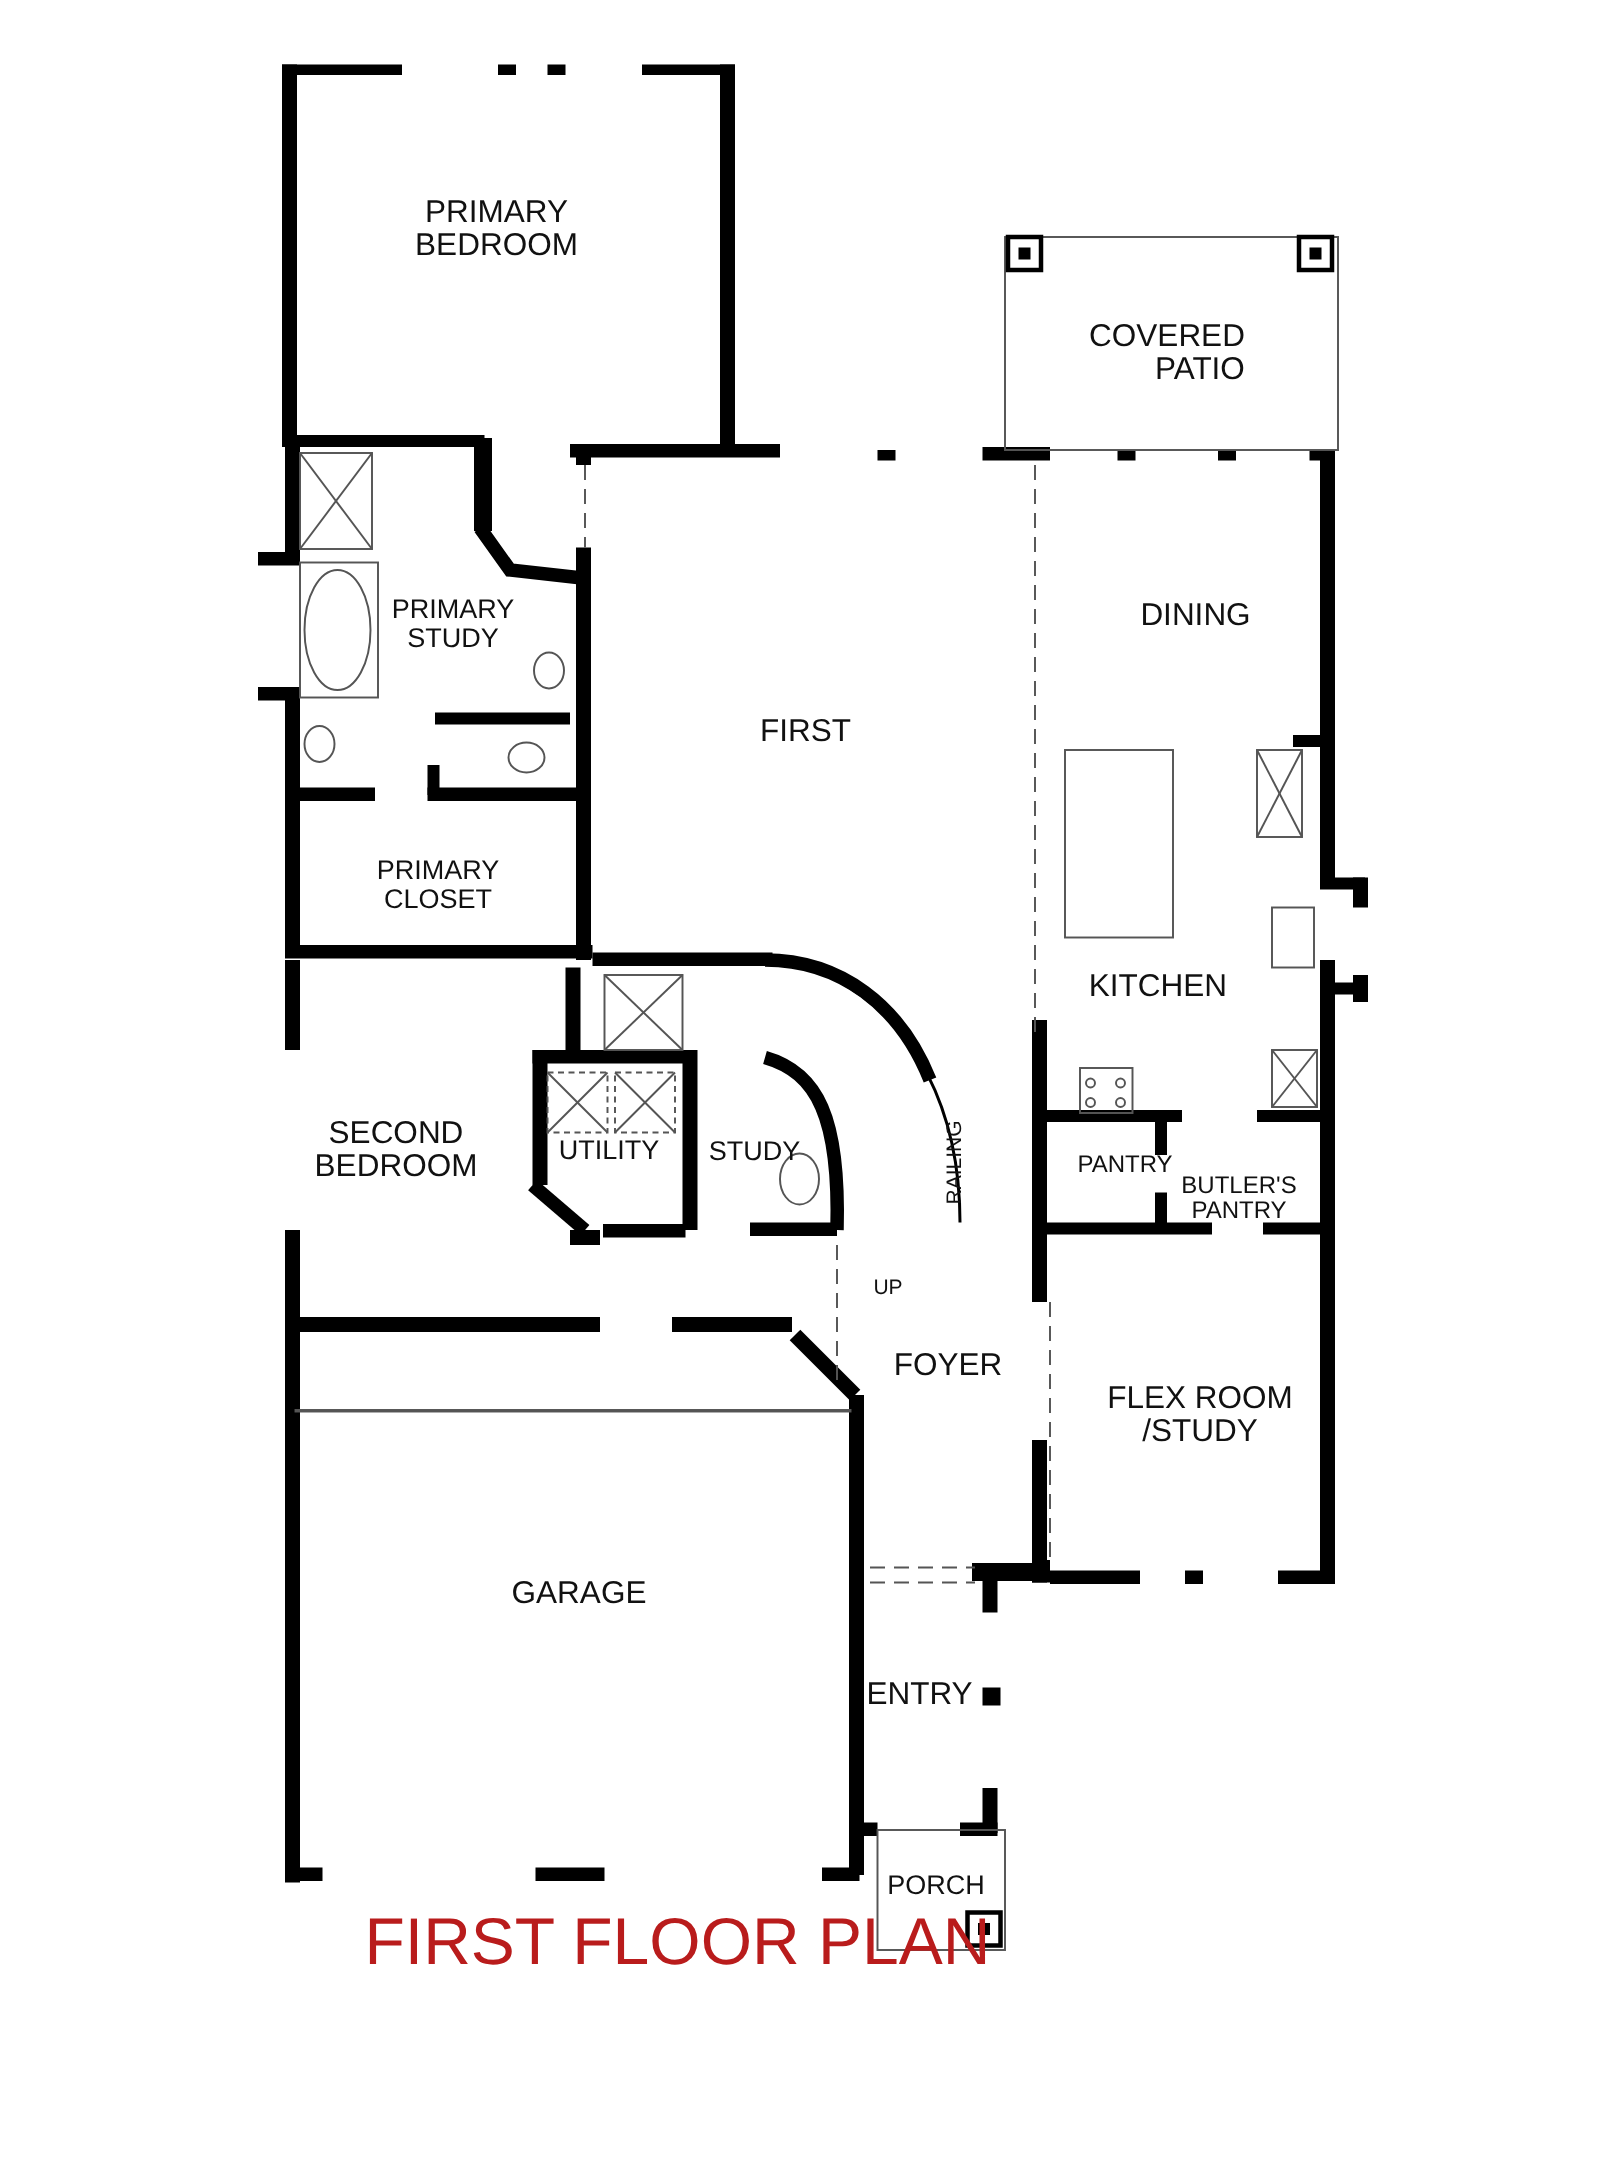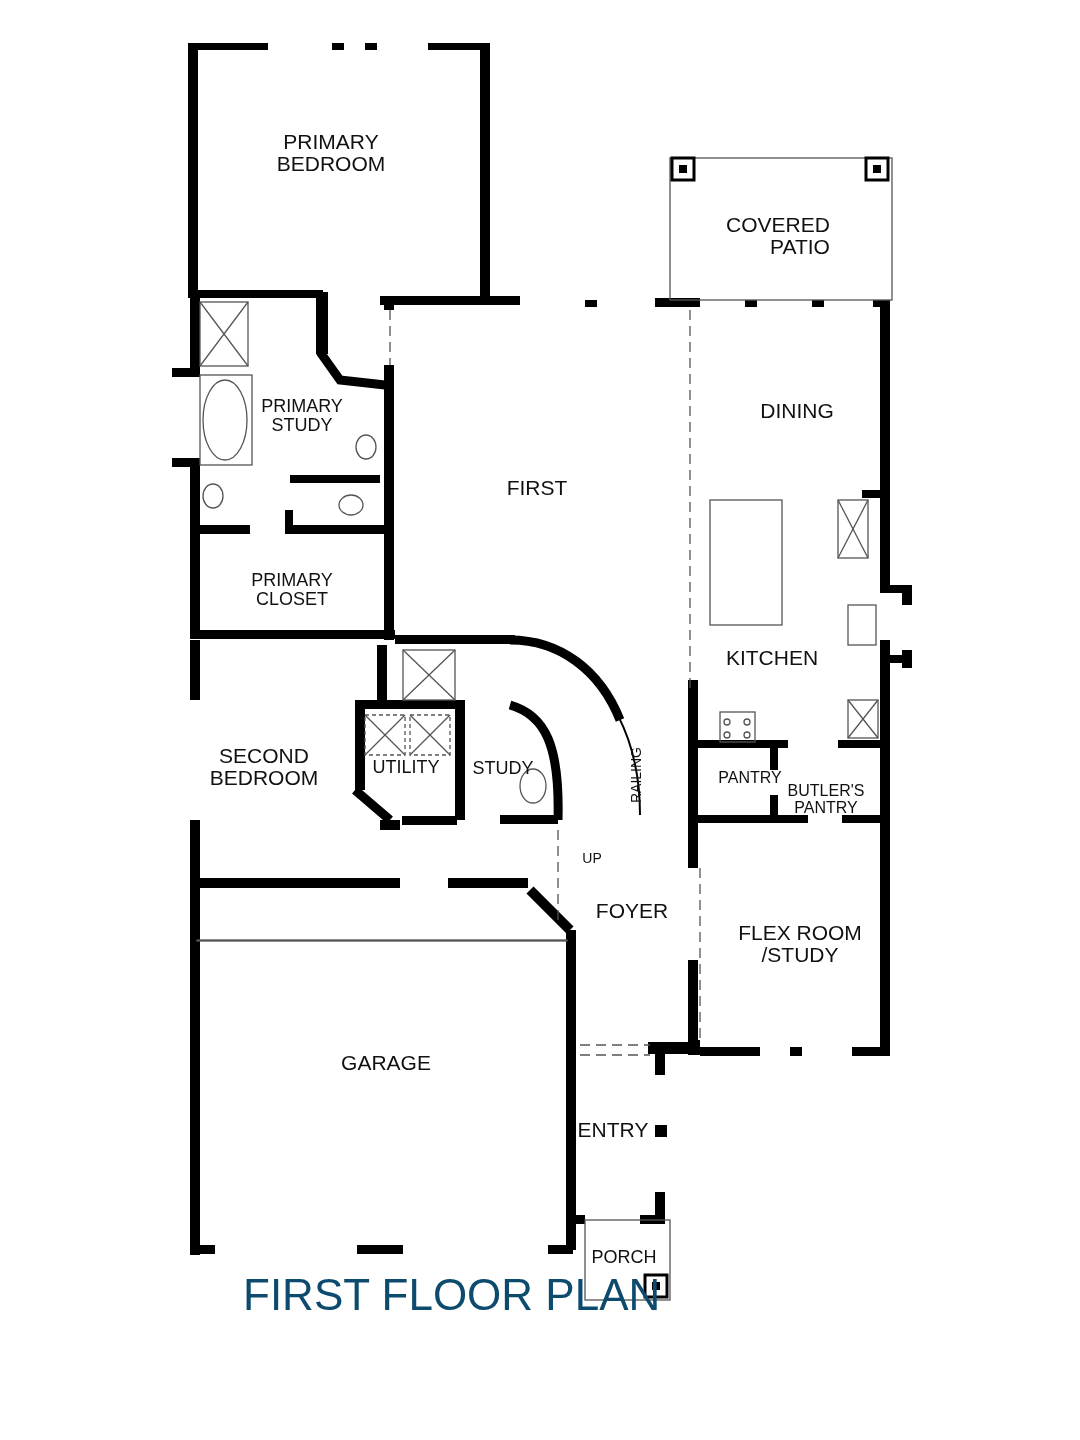--- a/index.html
+++ b/index.html
@@ -3,21 +3,21 @@
   <meta charset="utf-8">
   <style>
     html, body { margin: 0; padding: 0; background: #ffffff; }
     body { width: 1080px; height: 1440px; position: relative; overflow: hidden; font-family: "Liberation Sans", sans-serif; }
     svg { position: absolute; left: 0; top: 0; }
     .lbl { position: absolute; text-align: center; color: #111; line-height: 1.05; transform: translate(-50%, -50%); white-space: nowrap; }
     .lg { font-size: 21px; }
     .md { font-size: 18px; }
     .sm { font-size: 14px; }
     .xs { font-size: 16px; }
-    .title { position: absolute; left: 243px; top: 1270px; font-size: 44px; color: #0c4a6e; letter-spacing: 0px; }
+    .title { position: absolute; left: 243px; top: 1270px; font-size: 44px; color: #b91c1c; letter-spacing: 0px; }
   </style>
 </head>
 <body>
 
 <svg width="1080" height="1440" viewBox="0 0 1080 1440" xmlns="http://www.w3.org/2000/svg">
   <g fill="#000">
 
     <rect x="188" y="43" width="10" height="255"></rect>
     <rect x="480" y="43" width="10" height="258"></rect>
     <rect x="188" y="43" width="80" height="7"></rect>

